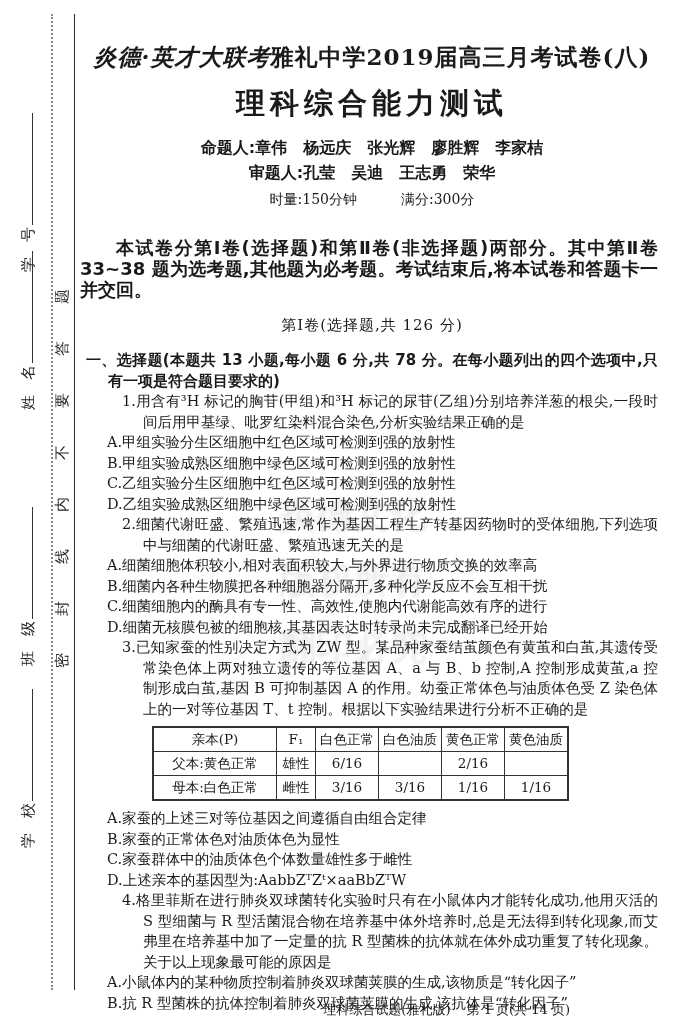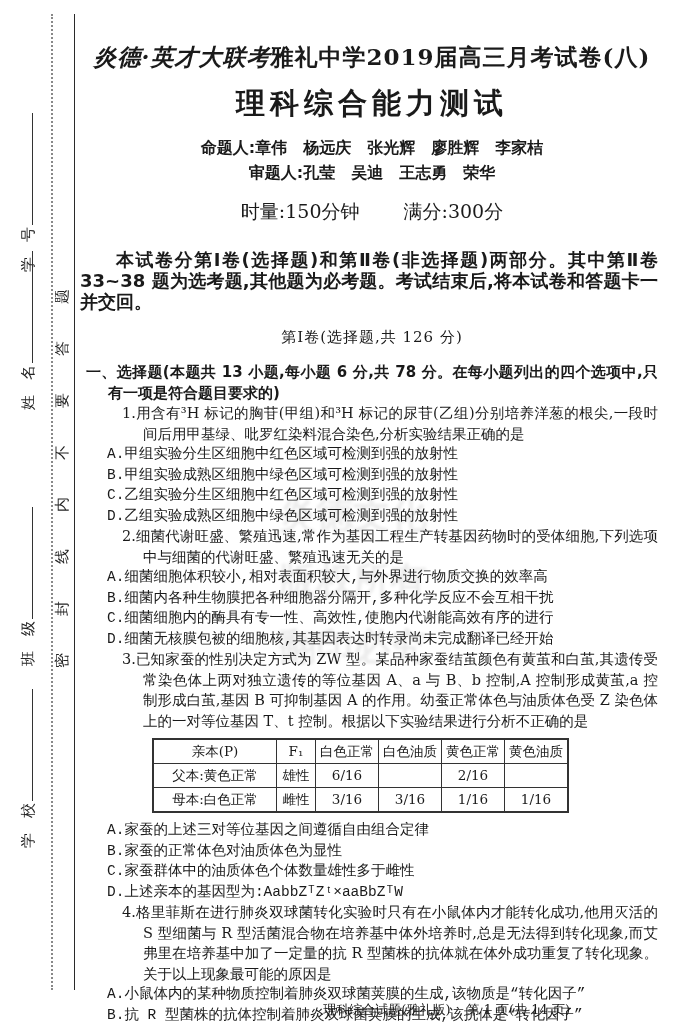--- a/index.html
+++ b/index.html
@@ -31,38 +31,38 @@
   .content{position:absolute;left:86px;top:16px;width:572px;}
   .exam-title{margin-top:26px;text-align:center;font-size:23px;line-height:30px;font-weight:bold;letter-spacing:1px;}
   .exam-title .series{font-weight:900;font-style:italic;}
   .subject-title{
     margin-top:13px;text-align:center;font-size:29px;line-height:36px;font-weight:bold;
     font-family:"DejaVu Sans","Liberation Sans",sans-serif;letter-spacing:5px;
   }
   .persons{margin-top:17px;text-align:center;font-size:16px;line-height:20px;font-weight:bold;
     font-family:"DejaVu Sans","Liberation Sans",sans-serif;}
   .persons.reviewers{margin-top:5px;}
-  .timeline{margin-top:20px;text-align:center;font-size:19px;line-height:16px;}
+  .timeline{margin-top:8px;text-align:center;font-size:14px;line-height:16px;}
   .timeline span{margin:0 22px;}
   .notice{
     margin-top:30px;margin-left:-6px;font-size:18px;line-height:21px;font-weight:bold;
     font-family:"DejaVu Sans","Liberation Sans",sans-serif;text-indent:2em;text-align:justify;
   }
   .atomic{margin-top:22px;margin-left:-6px;font-size:15.5px;line-height:20px;font-weight:bold;
     font-family:"DejaVu Sans","Liberation Sans",sans-serif;}
   .atomic .am-values{font-family:"DejaVu Serif","Liberation Serif",serif;font-weight:normal;font-size:15px;}
   .section-heading{margin-top:13px;text-align:center;font-size:15px;line-height:24px;letter-spacing:1px;}
   .instruction{
     margin-top:13px;font-size:15px;line-height:20.5px;font-weight:bold;
     font-family:"DejaVu Sans","Liberation Sans",sans-serif;
     padding-left:22px;text-indent:-22px;text-align:justify;
   }
   .questions{font-size:14.5px;line-height:20.5px;text-align:justify;}
   .q-stem{padding-left:21px;text-indent:-21px;margin-left:36px;}
-  .q-option{padding-left:21px;font-family:Liberation Mono, monospace;}
+  .q-option{padding-left:21px;}
   
   table.f1{
     border-collapse:collapse;margin:7px 0 7px 66px;
     font-size:13.5px;line-height:17px;text-align:center;
     border:2px solid #333;
   }
   table.f1 th,table.f1 td{border:1px solid #333;font-weight:normal;padding:3px 2px;}
   table.f1 .c-parent{width:118px;}
   table.f1 .c-f1{width:34px;}
   table.f1 .c-ph{width:58px;}

